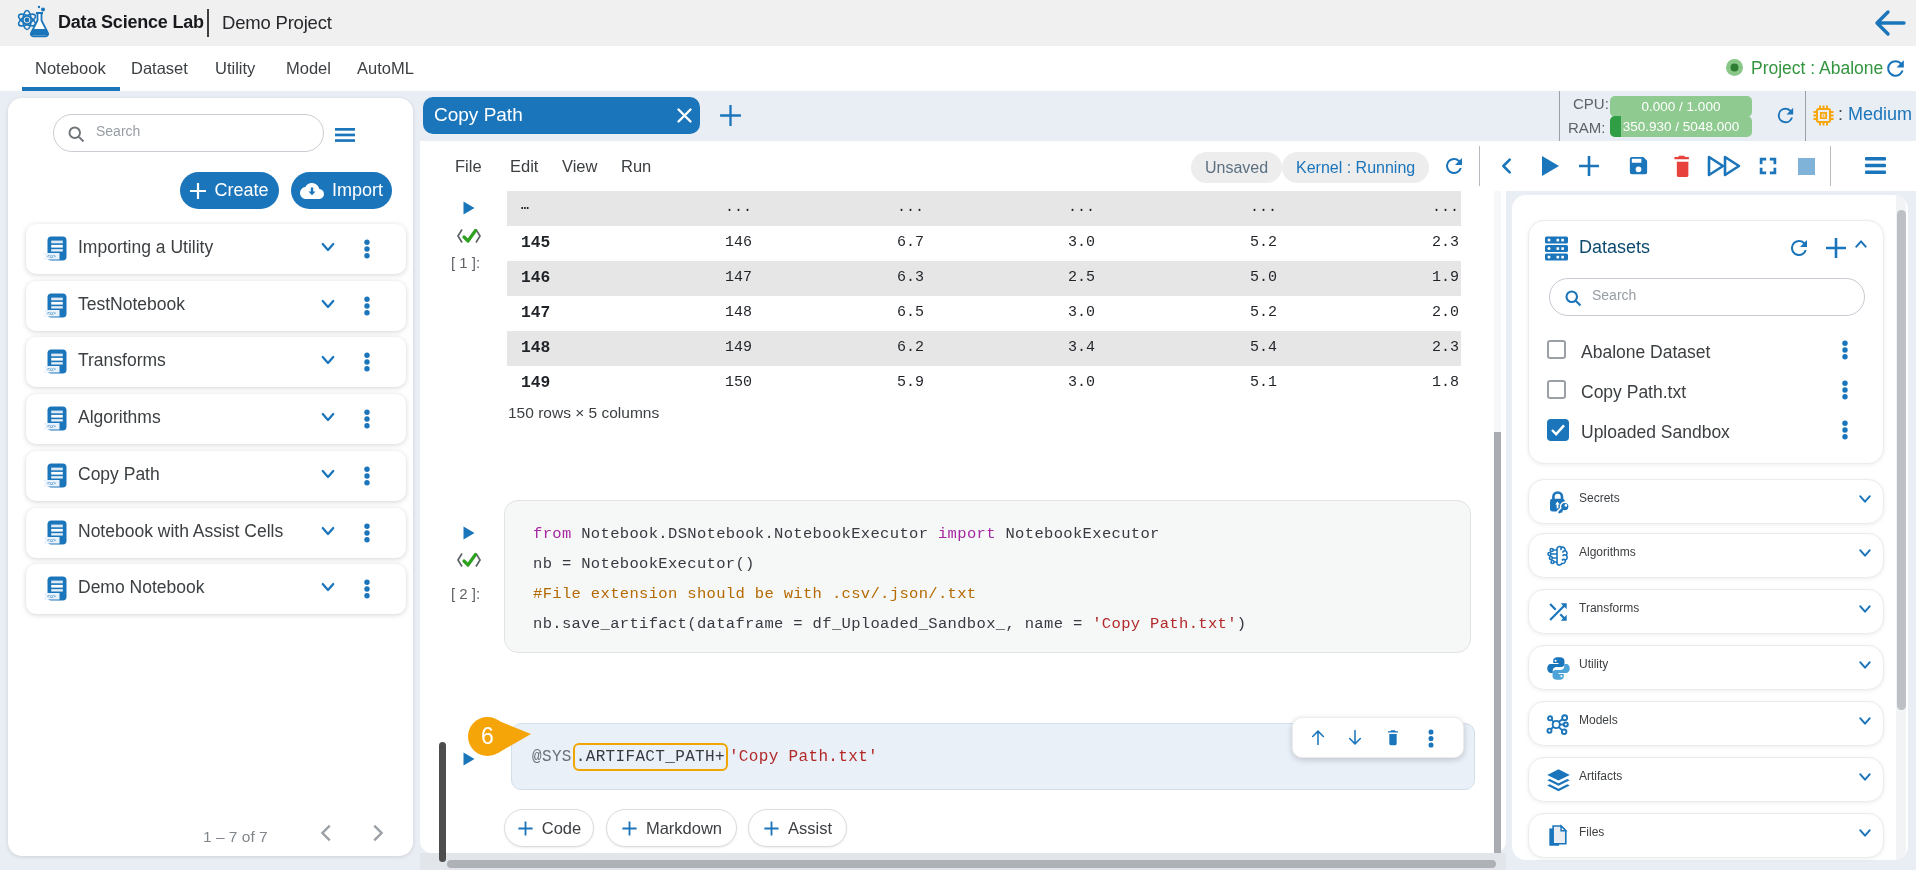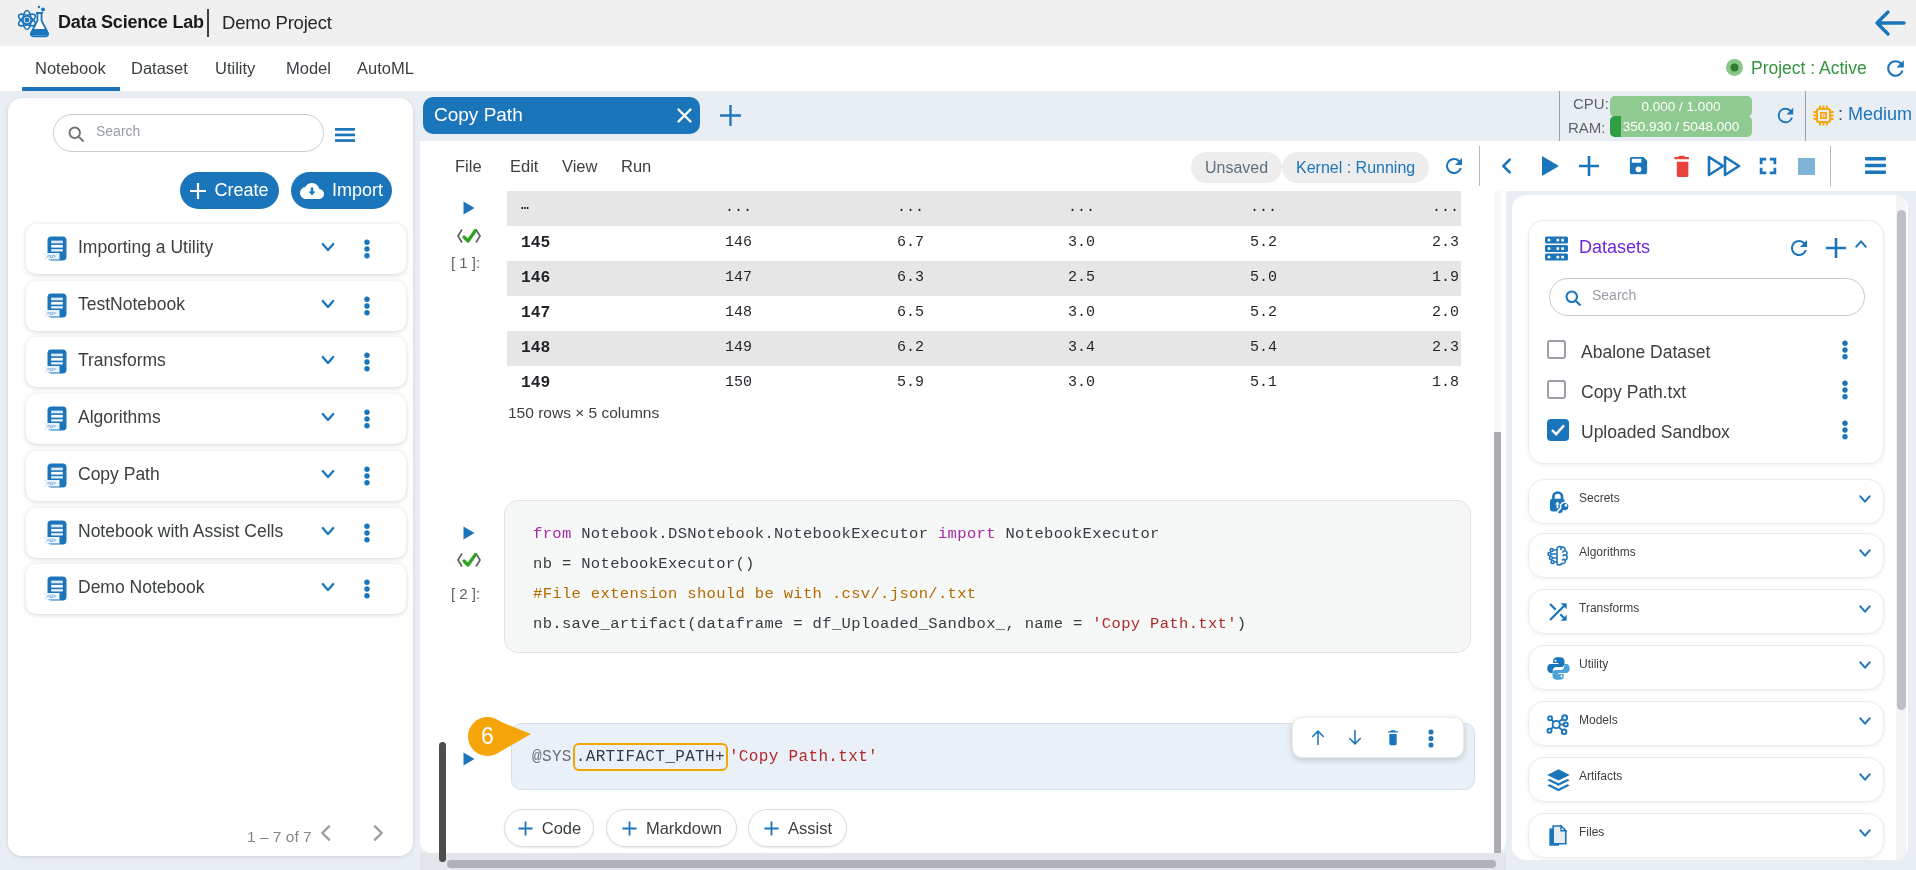--- a/index.html
+++ b/index.html
@@ -25,21 +25,21 @@
 .leftcard { position:absolute; left:8px; top:98px; width:405px; height:758px; background:#fff; border-radius:14px; box-shadow:0 1px 4px rgba(0,0,0,0.12); }
 .lsearch { position:absolute; left:45px; top:16px; width:271px; height:38px; border:1px solid #c9cdd3; border-radius:19px; }
 .lsearch .ph, .rsearch .ph { position:absolute; left:42px; top:8px; font-size:14px; color:#979da4; }
 .lhamb { position:absolute; left:327px; top:30px; }
 .btn-blue { position:absolute; height:37px; background:#1b75bb; border-radius:18.5px; color:#fff; font-size:18px; display:flex; align-items:center; justify-content:center; gap:8px; }
 .nbitem { position:absolute; left:18px; width:380px; height:50px; background:#fff; border-radius:10px; box-shadow:0 1px 5px rgba(60,64,67,0.22); }
 .nbitem .lbl { position:absolute; left:52px; top:13px; font-size:17.5px; color:#3c4043; white-space:nowrap; }
 .nbitem .icon { position:absolute; left:17px; top:12px; }
 .nbitem .chev { position:absolute; left:294px; top:17px; }
 .nbitem .kebab { position:absolute; left:338px; top:15px; }
-.pager { position:absolute; left:195px; top:730px; font-size:15.5px; color:#80868b;margin-left:44px; }
+.pager { position:absolute; left:195px; top:730px; font-size:15.5px; color:#80868b; }
 .pgchev { position:absolute; top:724px; }
 
 
 .tabstrip { position:absolute; left:420px; top:91px; width:1496px; height:50px; background:#e9edf4; }
 .cptab { position:absolute; left:423px; top:97px; width:277px; height:37px; background:#1b75bb; border-radius:10px; color:#fff; font-size:17px; }
 .cptab .t { position:absolute; left:11px; top:7px; font-size:19px; }
 .resblock { position:absolute; left:1559px; top:91px; width:357px; height:50px; background:#e9edf4; border-left:1px solid #9aa0a6; }
 .ressep2 { position:absolute; left:1805px; top:91px; width:1px; height:50px; background:#9aa0a6; }
 .reslabel { position:absolute; font-size:15px; color:#5f6368; }
 .respill { position:absolute; left:1610px; width:142px; height:21px; border-radius:5px; background:#8fcb90; color:#fff; font-size:13.5px; line-height:21px; text-align:center; overflow:hidden; white-space:nowrap; }
@@ -146,21 +146,21 @@
     </svg>
 </div>
 
 <div class="nav">
   <div class="tab" style="left:35px;">Notebook</div>
   <div class="tab" style="left:131px;">Dataset</div>
   <div class="tab" style="left:215px;">Utility</div>
   <div class="tab" style="left:286px;">Model</div>
   <div class="tab" style="left:357px;">AutoML</div>
   <div class="underline"></div>
-  <div class="projstate">Project : Active</div>
+  <div class="projstate">Project : Abalone</div>
   <svg class="abs" style="left:1883px; top:10px;" width="25" height="25">
       <use href="#refresh"></use>
     </svg>
   <svg class="abs" style="left:1726px; top:13px;" width="17" height="17">
       <circle cx="8.5" cy="8.5" r="8.5" fill="#88c788"></circle>
       <circle cx="8.5" cy="8.5" r="4" fill="#2e7d32"></circle>
     </svg>
 </div>
 
 <div class="leftcard" id="leftcard">
@@ -487,21 +487,21 @@
           <rect x="11.5" y="2.8" width="2.6" height="2.6"></rect>
           <rect x="16.3" y="2.8" width="2.6" height="2.6"></rect>
           <circle cx="4" cy="12.5" r="1.5"></circle>
           <rect x="11.5" y="11.3" width="2.6" height="2.6"></rect>
           <rect x="16.3" y="11.3" width="2.6" height="2.6"></rect>
           <circle cx="4" cy="21" r="1.5"></circle>
           <rect x="11.5" y="19.8" width="2.6" height="2.6"></rect>
           <rect x="16.3" y="19.8" width="2.6" height="2.6"></rect>
         </g>
       </svg>
-    <div class="abs" style="left:50px; top:16px; font-size:18px; color:#6d28d9;">Datasets</div>
+    <div class="abs" style="left:50px; top:16px; font-size:18px; color:#0c4a6e;">Datasets</div>
     <svg class="abs" style="left:258px; top:15px;" width="24" height="24">
         <use href="#refresh"></use>
       </svg>
     <svg class="abs" style="left:295px; top:15px;" width="24" height="24">
         <use href="#plusthin"></use>
       </svg>
     <svg class="abs" style="left:326px; top:19px;" width="18" height="16" viewBox="3 4 18 16">
         <use href="#chevup"></use>
       </svg>
     <div class="rsearch">

